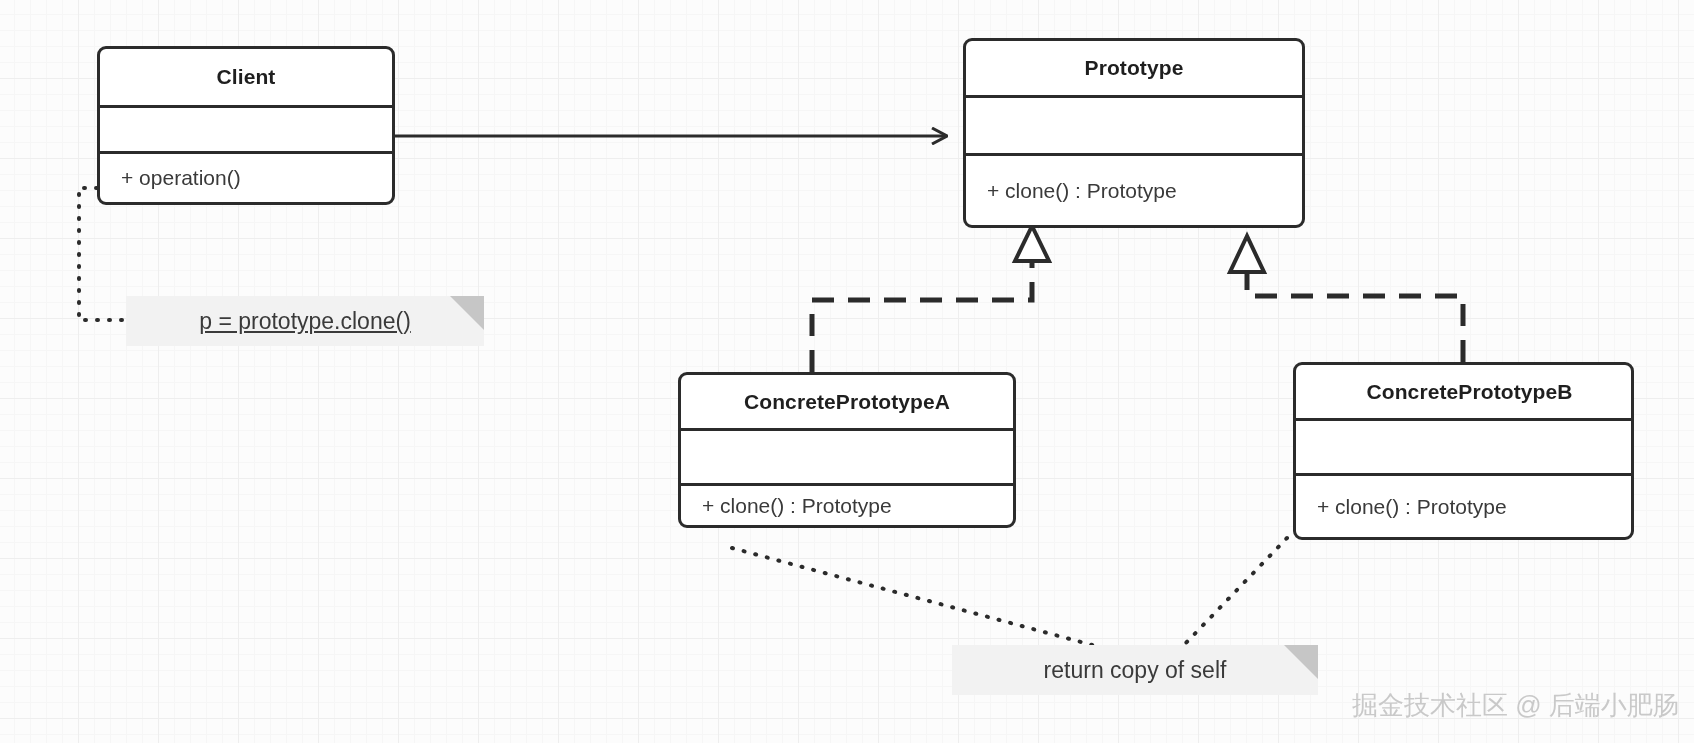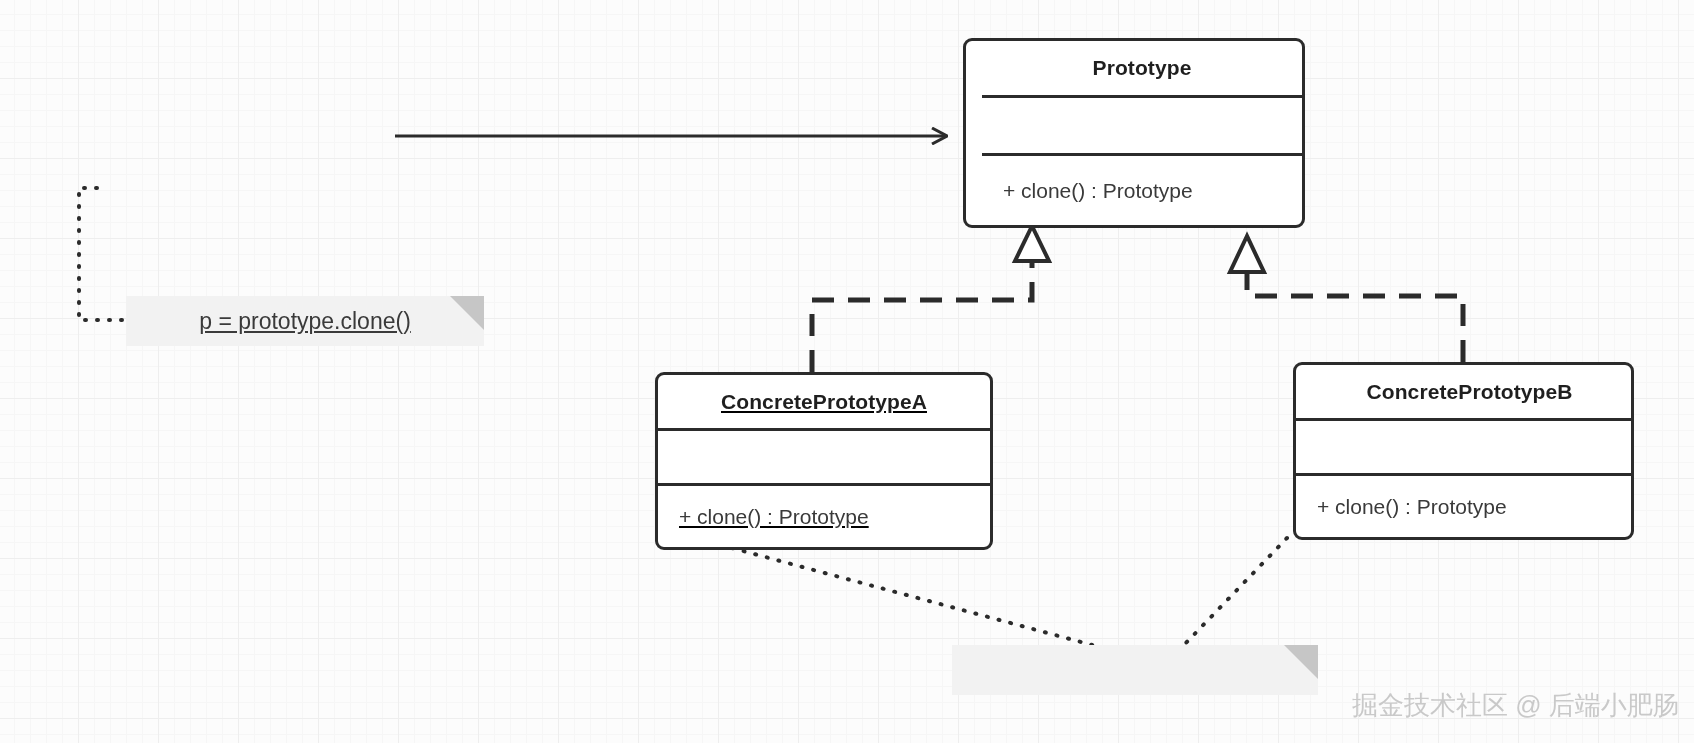--- a/index.html
+++ b/index.html
@@ -137,30 +137,37 @@
     <g>
       <line x1="732" y1="548" x2="1096" y2="646" stroke="#2b2b2b" stroke-width="4" stroke-dasharray="1,11" stroke-linecap="round"></line>
     </g>
 
     
     <g>
       <line x1="1287" y1="538" x2="1183" y2="646" stroke="#2b2b2b" stroke-width="4" stroke-dasharray="1,11" stroke-linecap="round"></line>
     </g>
   </svg>
 
+  <div class="uml-class" style="left:97px; top:46px; width:298px; height:159px;">
+    <div class="uml-title" style="height:59px; font-size:21px;">Client</div>
+    <div class="uml-attrs" style="height:46px;"></div>
+    <div class="uml-ops" style="flex:1; font-size:21px;">
+      <span>+ operation()</span>
+    </div>
+  </div>
 
-  <div class="uml-class" style="left:963px; top:38px; width:342px; height:190px;padding-left:16px;">
+  <div class="uml-class" style="left:963px; top:38px; width:342px; height:190px;">
     <div class="uml-title" style="height:57px; font-size:21px;">Prototype</div>
     <div class="uml-attrs" style="height:58px;"></div>
     <div class="uml-ops" style="flex:1; font-size:21px;">
       <span>+ clone() : Prototype</span>
     </div>
   </div>
 
-  <div class="uml-class" style="left:655px; top:372px; width:338px; height:178px;text-decoration:underline;">
+  <div class="uml-class" style="left:678px; top:372px; width:338px; height:156px;">
     <div class="uml-title" style="height:56px; font-size:21px;">ConcretePrototypeA</div>
     <div class="uml-attrs" style="height:55px;"></div>
     <div class="uml-ops" style="flex:1; font-size:21px;">
       <span>+ clone() : Prototype</span>
     </div>
   </div>
 
   <div class="uml-class" style="left:1293px; top:362px; width:341px; height:178px;">
     <div class="uml-title" style="height:56px; font-size:21px;padding-left:12px;">ConcretePrototypeB</div>
     <div class="uml-attrs" style="height:55px;"></div>
@@ -168,18 +175,19 @@
       <span>+ clone() : Prototype</span>
     </div>
   </div>
 
   <div class="uml-note" style="left:126px; top:296px; width:358px; height:50px; font-size:23px;text-decoration:underline;">
     <span class="note-text">p = prototype.clone()</span>
     <span class="note-fold"></span>
   </div>
 
   <div class="uml-note" style="left:952px; top:645px; width:366px; height:50px; font-size:23px;">
+    <span class="note-text">return copy of self</span>
     <span class="note-fold"></span>
   </div>
 
   <div class="watermark" style="left:1352px; top:688px; font-size:26px;">掘金技术社区 @ 后端小肥肠</div>
 
 </div>
 
 </body></html>

